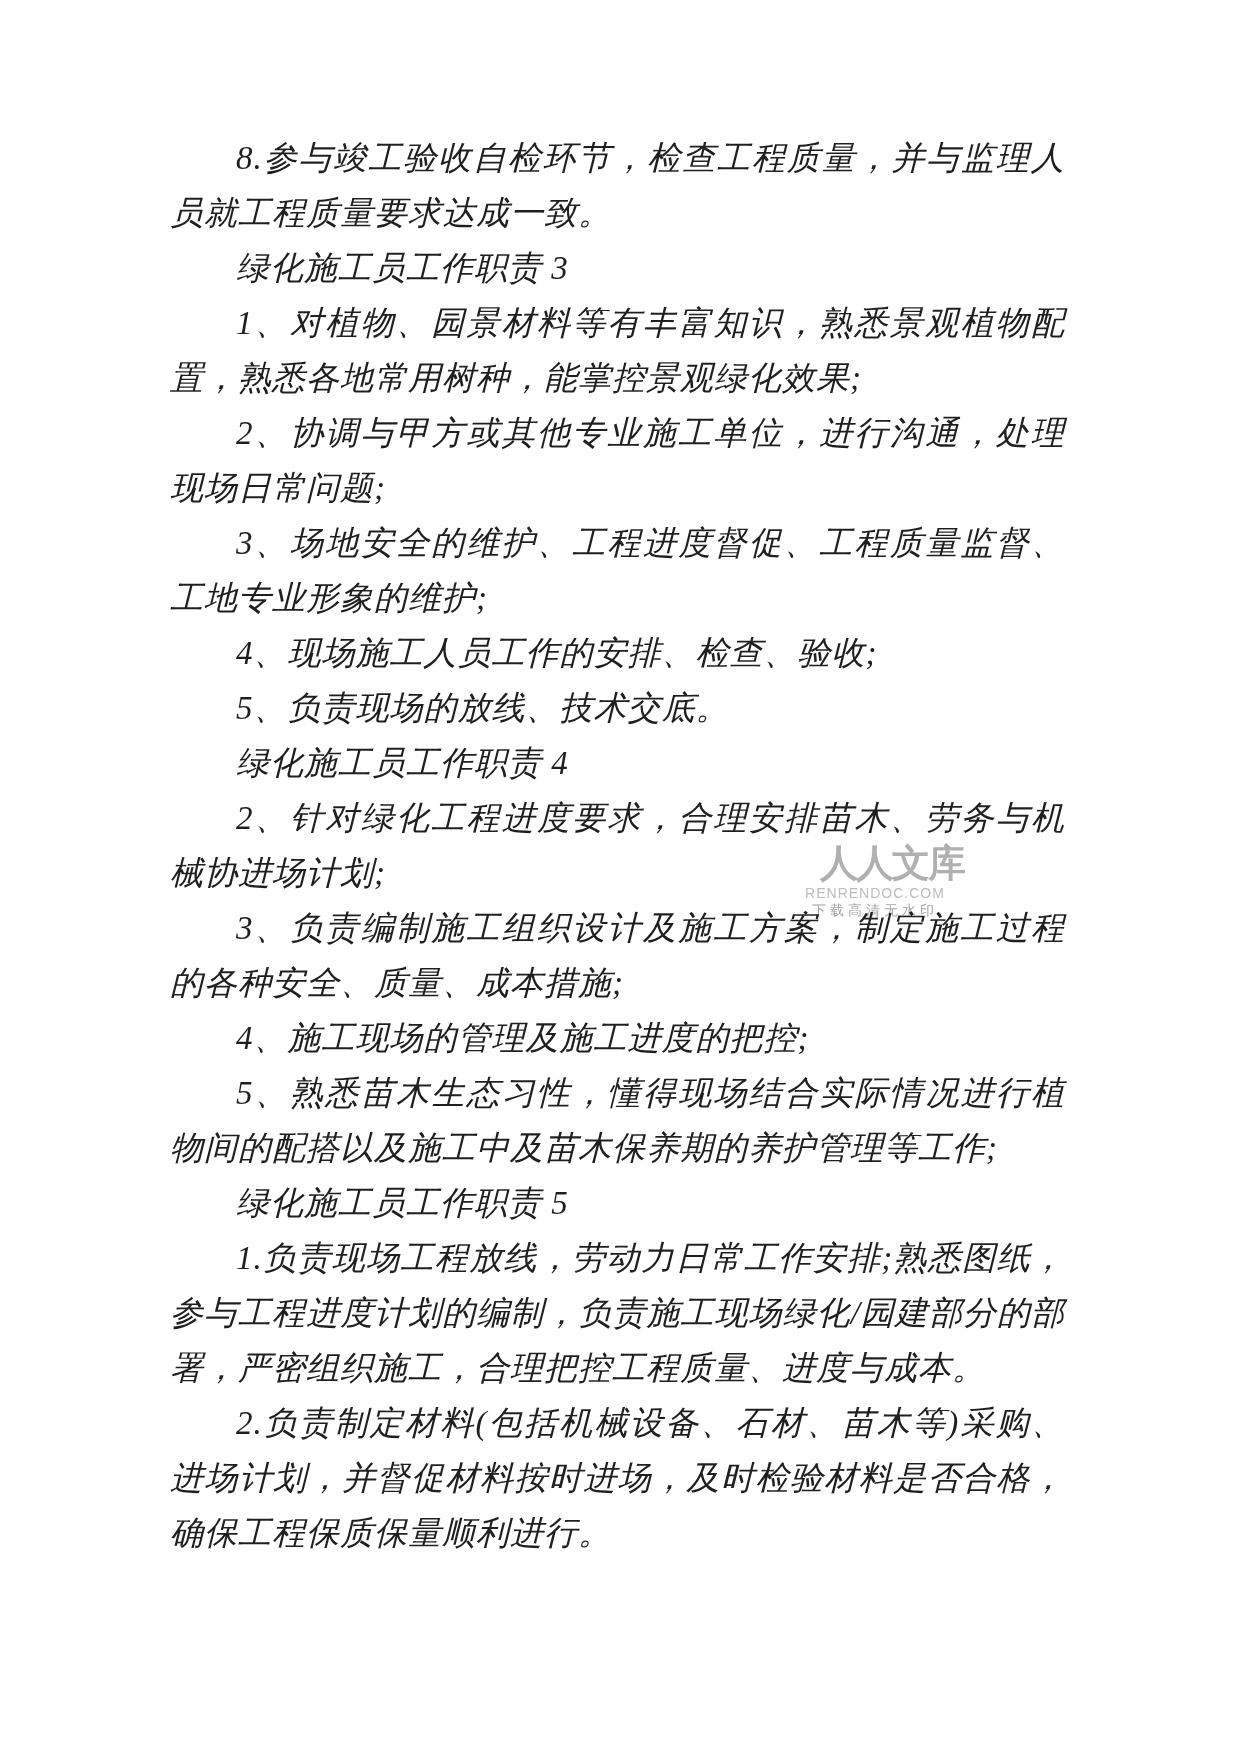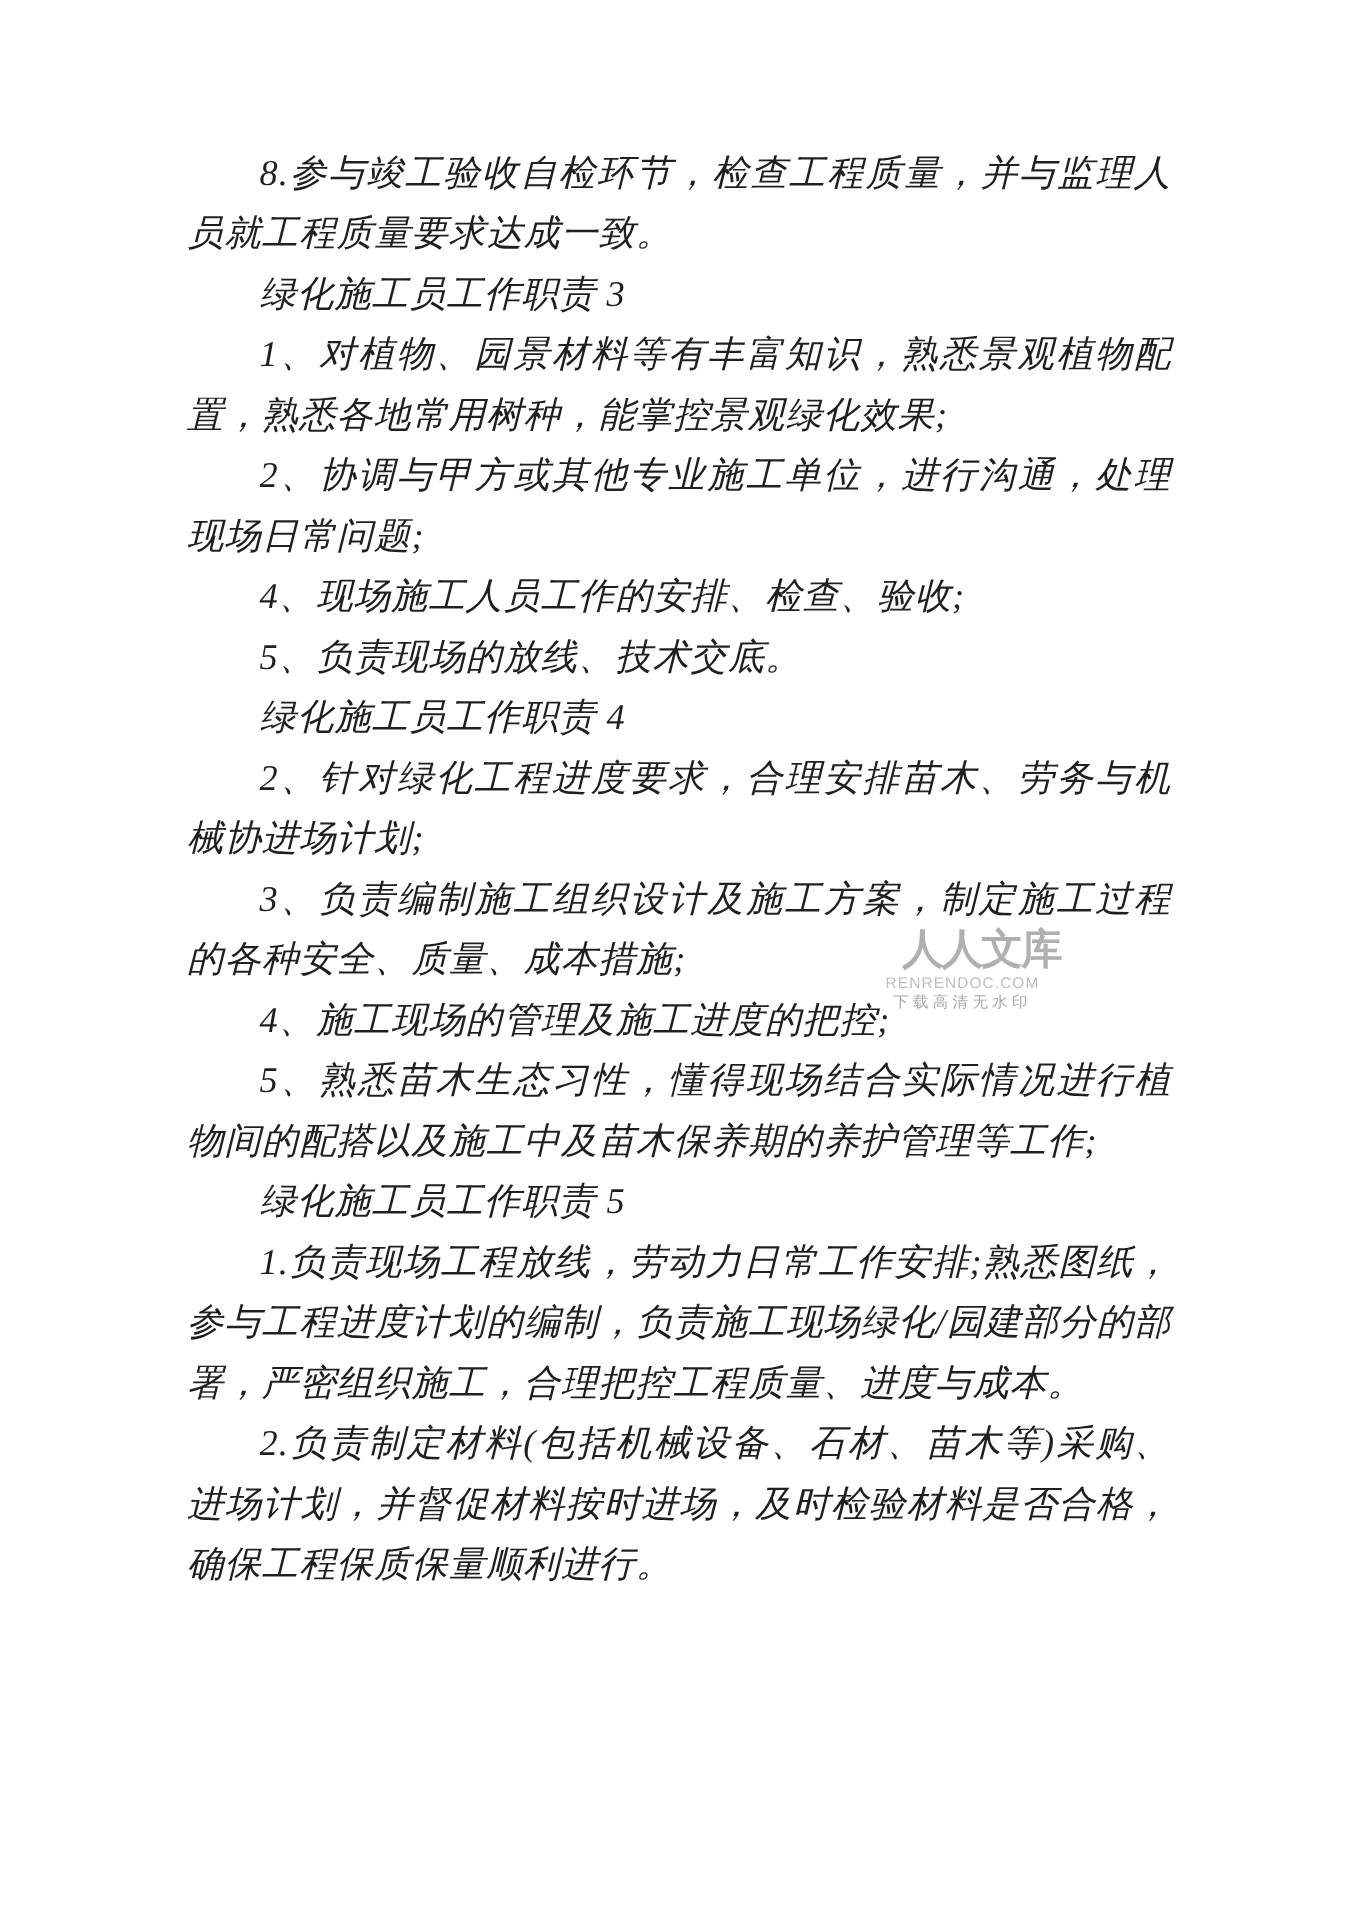--- a/index.html
+++ b/index.html
@@ -78,20 +78,21 @@
     <div class="wm-brand">人人文库</div>
     <div class="wm-site">RENRENDOC.COM</div>
     <div class="wm-slogan">下载高清无水印</div>
   </div>
 
   <div class="doc">
     <p>8.参与竣工验收自检环节，检查工程质量，并与监理人员就工程质量要求达成一致。</p>
     <p>绿化施工员工作职责 3</p>
     <p>1、对植物、园景材料等有丰富知识，熟悉景观植物配置，熟悉各地常用树种，能掌控景观绿化效果;</p>
     <p>2、协调与甲方或其他专业施工单位，进行沟通，处理现场日常问题;</p>
+    <p>3、场地安全的维护、工程进度督促、工程质量监督、工地专业形象的维护;</p>
     <p>4、现场施工人员工作的安排、检查、验收;</p>
     <p>5、负责现场的放线、技术交底。</p>
     <p>绿化施工员工作职责 4</p>
     <p>2、针对绿化工程进度要求，合理安排苗木、劳务与机械协进场计划;</p>
     <p>3、负责编制施工组织设计及施工方案，制定施工过程的各种安全、质量、成本措施;</p>
     <p>4、施工现场的管理及施工进度的把控;</p>
     <p>5、熟悉苗木生态习性，懂得现场结合实际情况进行植物间的配搭以及施工中及苗木保养期的养护管理等工作;</p>
     <p>绿化施工员工作职责 5</p>
     <p>1.负责现场工程放线，劳动力日常工作安排;熟悉图纸，参与工程进度计划的编制，负责施工现场绿化/园建部分的部署，严密组织施工，合理把控工程质量、进度与成本。</p>
     <p>2.负责制定材料(包括机械设备、石材、苗木等)采购、进场计划，并督促材料按时进场，及时检验材料是否合格，确保工程保质保量顺利进行。</p>

